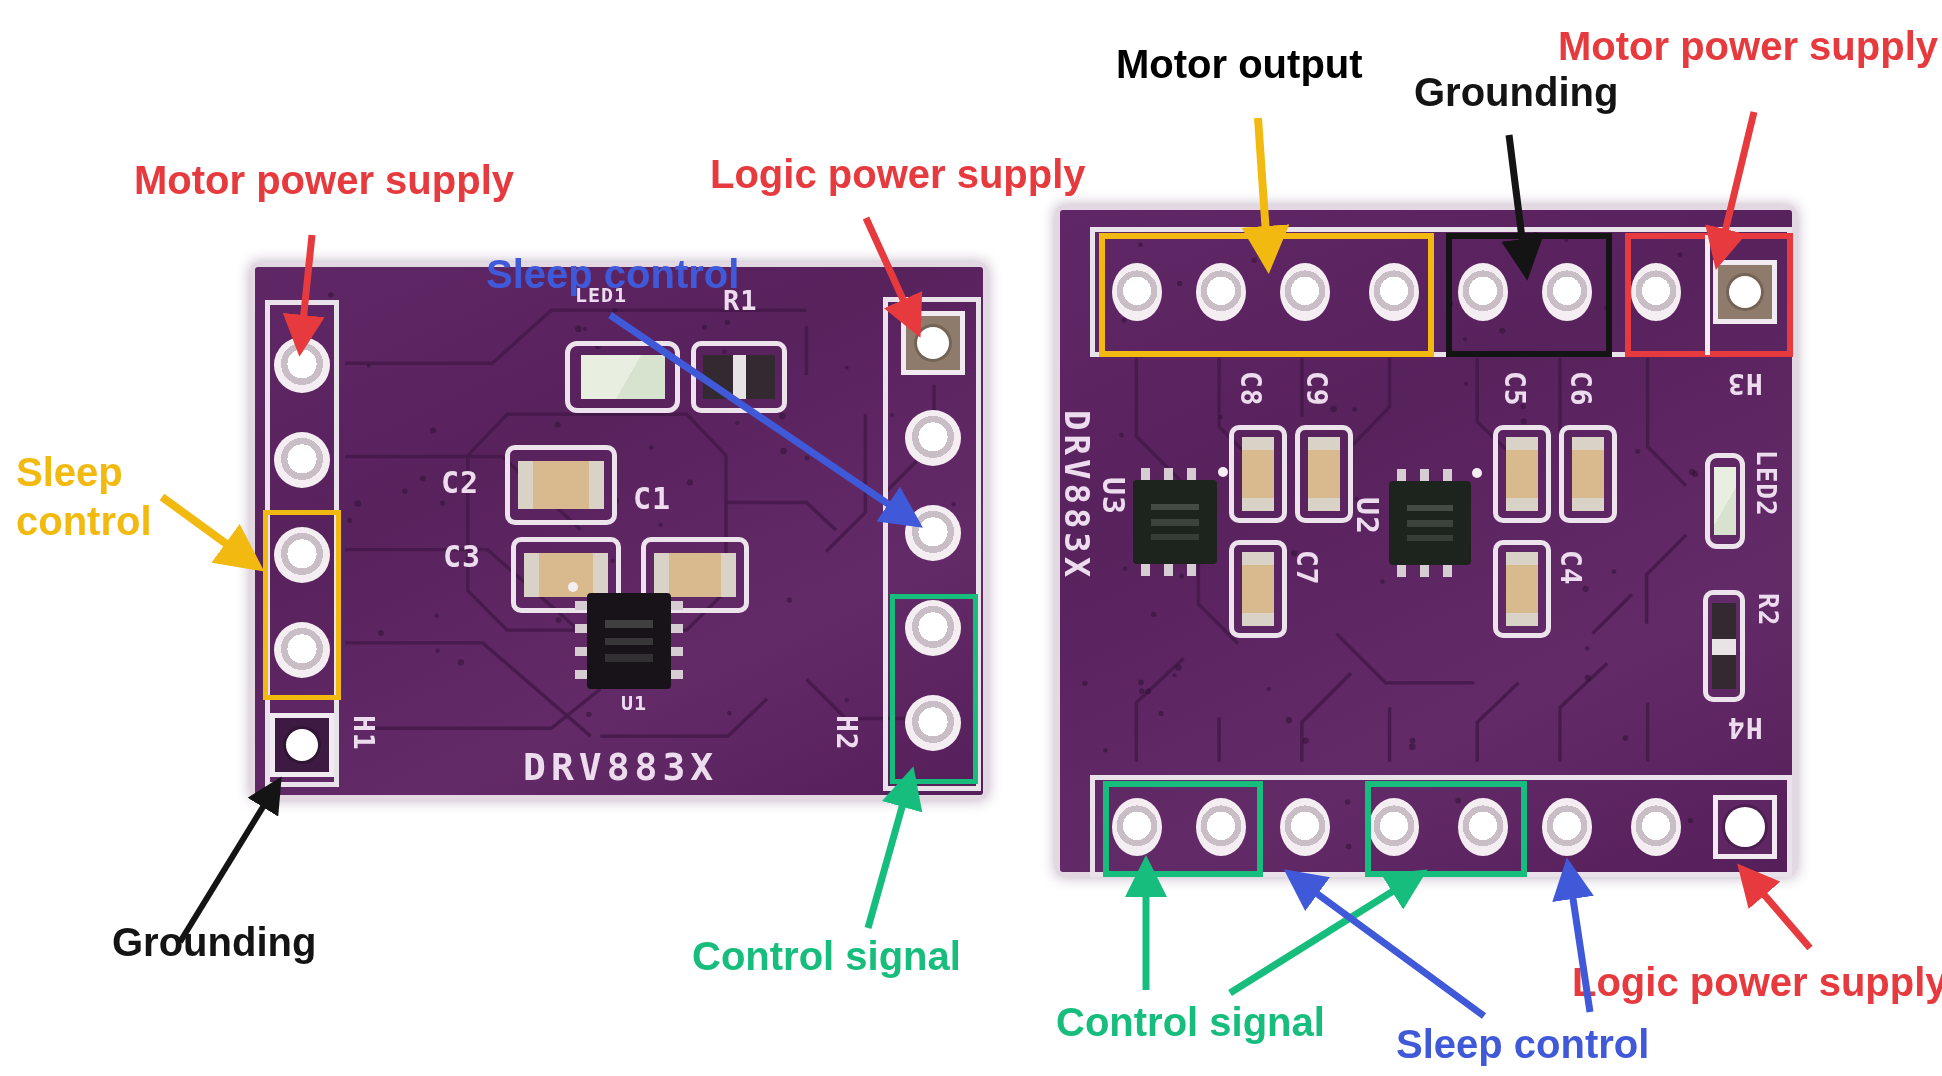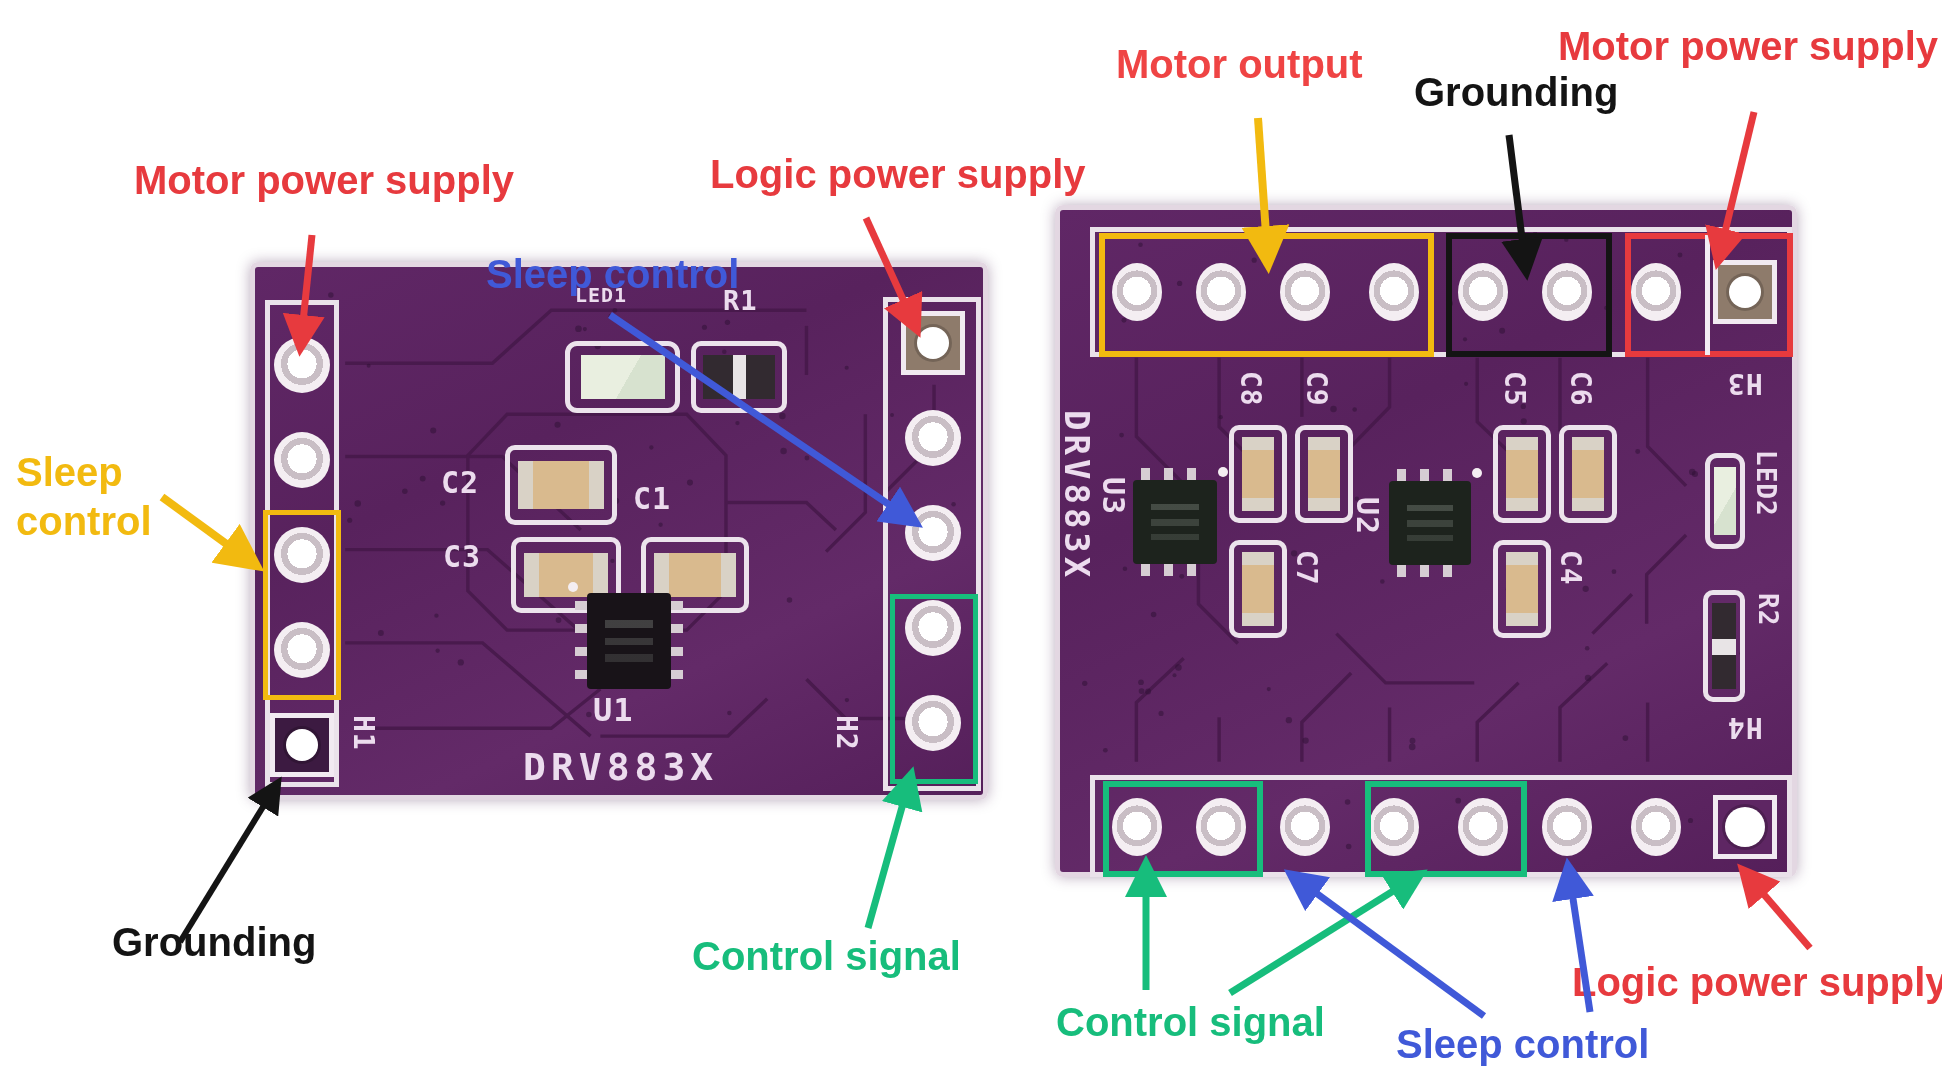--- a/index.html
+++ b/index.html
@@ -157,21 +157,21 @@
         <div class="body"></div>
       </div>
     <div class="cap cap-h" style="left:386px;top:270px;width:108px;height:76px;">
         <div class="body"></div>
       </div>
 
     <div class="chip chip-h" style="left:332px;top:326px;width:84px;height:96px;">
         <div class="mark"></div>
       </div>
     <div class="dot" style="left:318px;top:320px;"></div>
-    <div class="silk" style="left:338px;top:424px;font-size:32px;">U1</div>
+    <div class="silk" style="left:366px;top:424px;font-size:20px;">U1</div>
     <div class="silk" style="left:268px;top:478px;font-size:38px;letter-spacing:5px;">DRV883X</div>
 
     <div class="silk vert" style="left:125px;top:448px;font-size:28px;">H1</div>
     <div class="silk vert" style="left:608px;top:448px;font-size:28px;">H2</div>
   </div>
 
   <div class="board" id="board-right" style="left:1055px;top:205px;width:742px;height:672px;">
     <svg class="tracesvg" id="traces-right" viewBox="0 0 742 672">
       <g stroke="#47194b" stroke-width="3.5" fill="none" opacity="0.9">
         <path d="M77,150 V230 L125,278"></path>
@@ -370,20 +370,20 @@
   <div class="ann" style="left:134px;top:156px;color:#e73a3e;">Motor power supply</div>
   <div class="ann" style="left:710px;top:150px;color:#e73a3e;">Logic power supply</div>
   <div class="ann" style="left:486px;top:250px;color:#4059d8;">Sleep control</div>
   <div class="ann" style="left:16px;top:448px;color:#f2ba10;">
     <div>Sleep</div>
     <div>control</div>
   </div>
   <div class="ann" style="left:112px;top:918px;color:#141414;">Grounding</div>
   <div class="ann" style="left:692px;top:932px;color:#17bd7c;">Control signal</div>
 
-  <div class="ann" style="left:1116px;top:40px;color:#ef4444;">Motor output</div>
+  <div class="ann" style="left:1116px;top:40px;color:#000000;">Motor output</div>
   <div class="ann" style="left:1414px;top:68px;color:#141414;">Grounding</div>
   <div class="ann" style="left:1558px;top:22px;color:#e73a3e;">Motor power supply</div>
   <div class="ann" style="left:1056px;top:998px;color:#17bd7c;">Control signal</div>
   <div class="ann" style="left:1396px;top:1020px;color:#4059d8;">Sleep control</div>
   <div class="ann" style="left:1572px;top:958px;color:#e73a3e;">Logic power supply</div>
 
 </div>
 
 </body></html>

